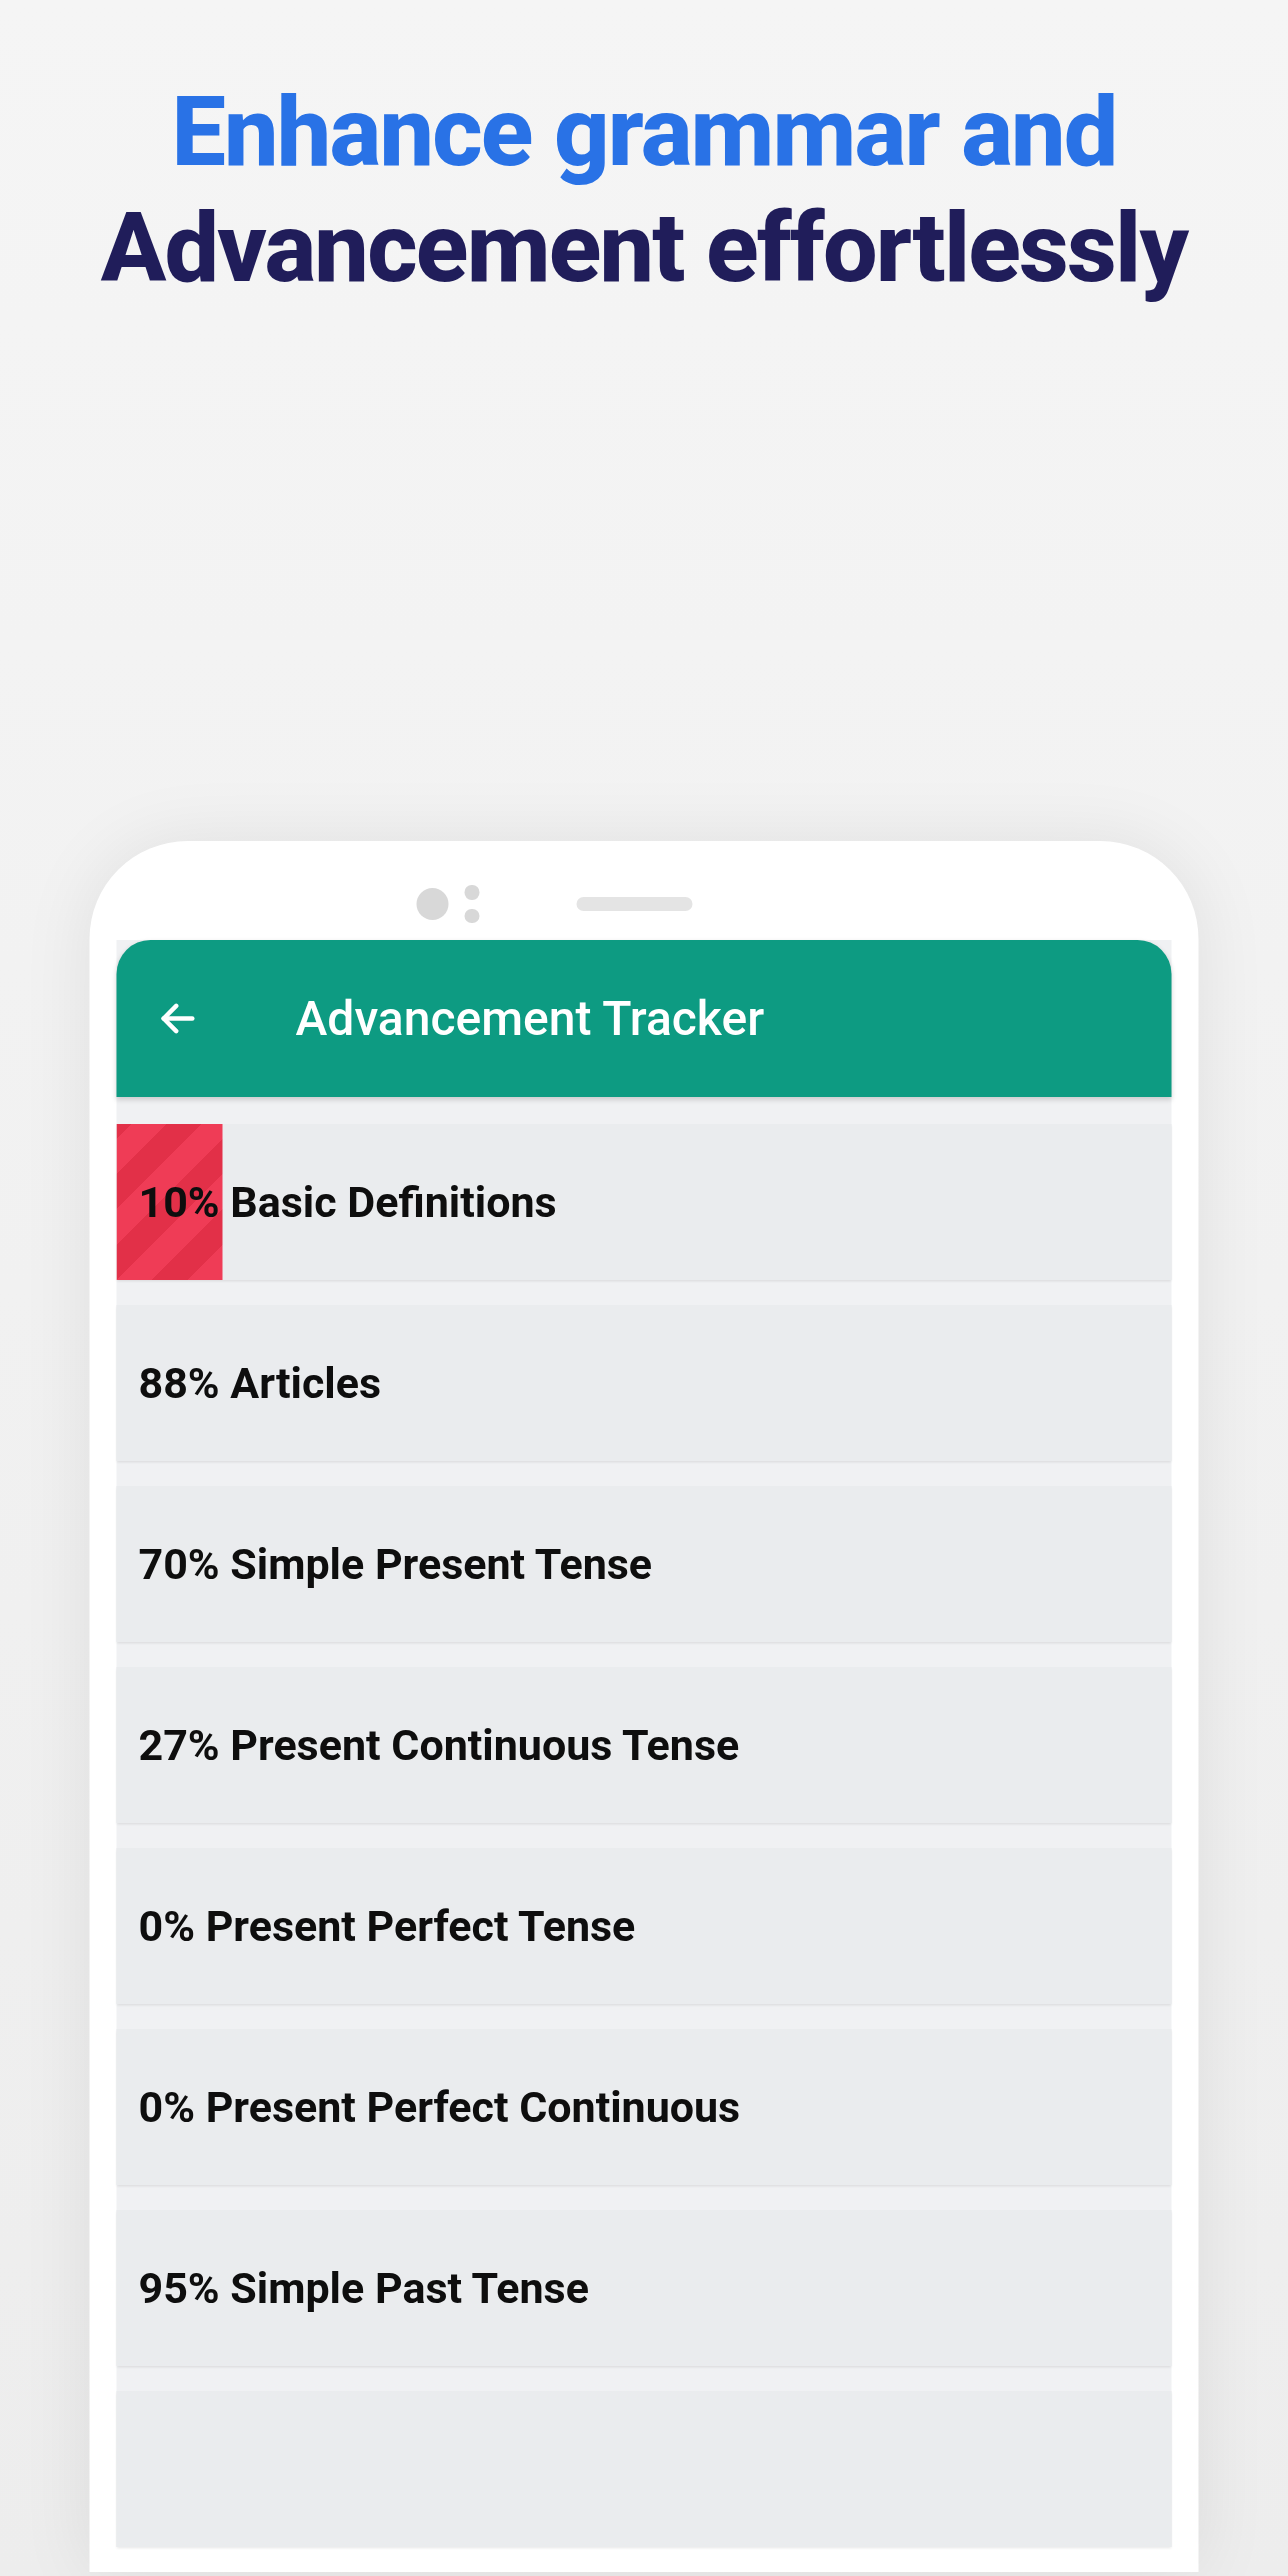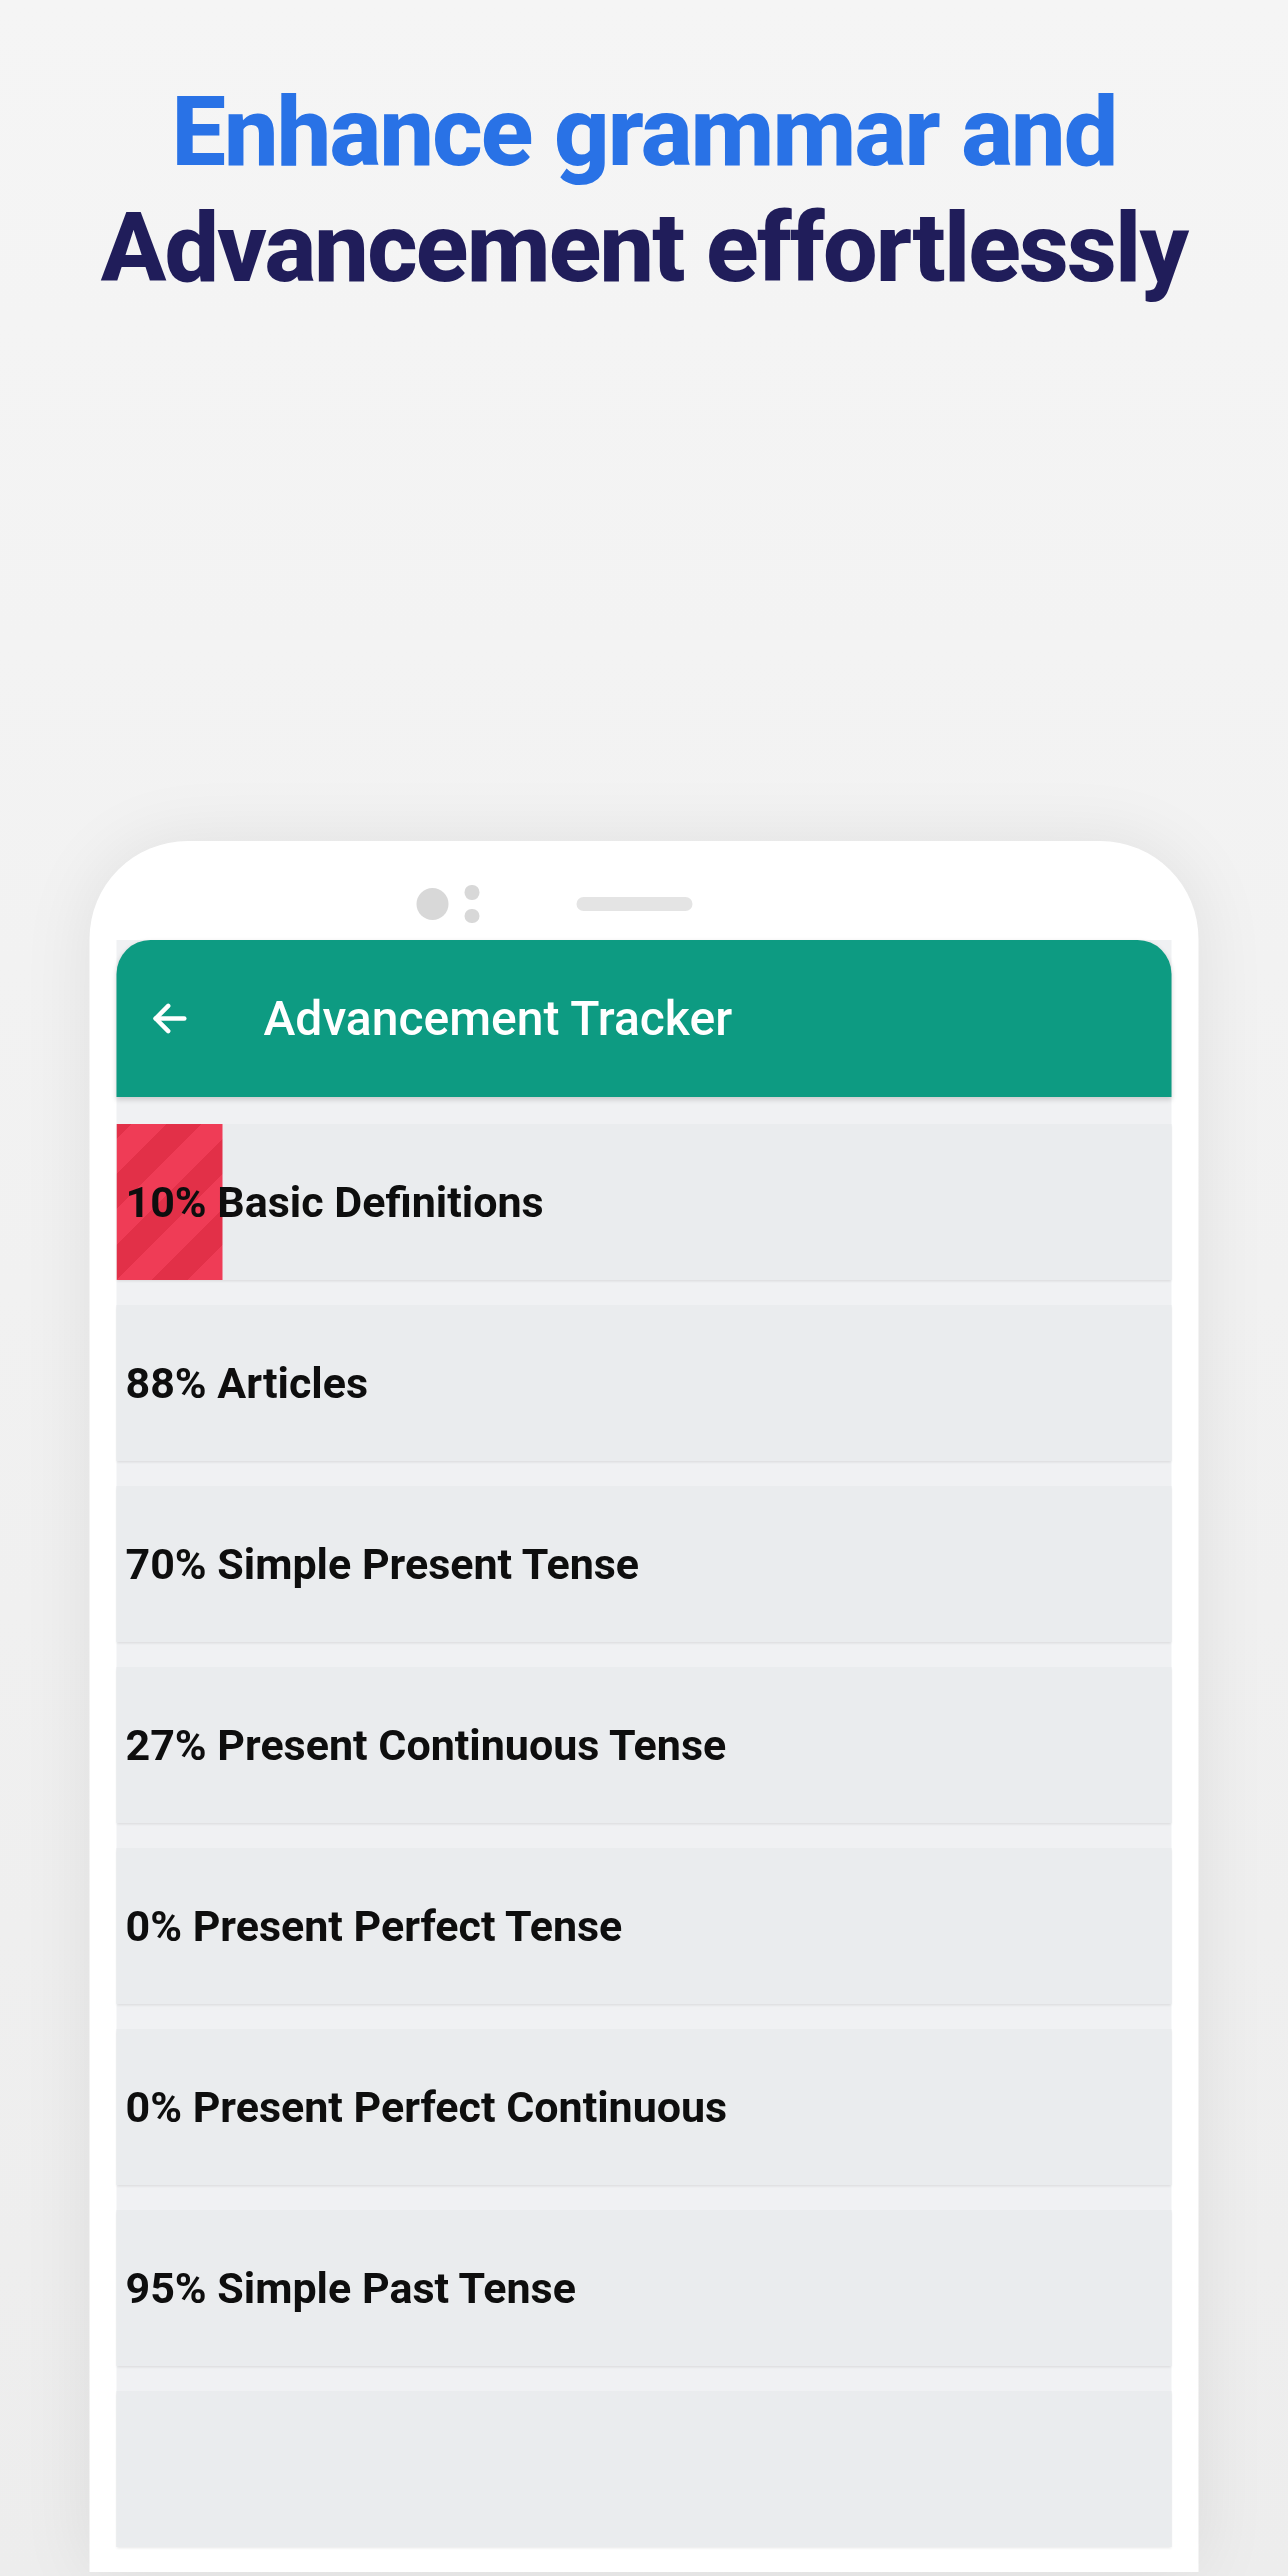--- a/index.html
+++ b/index.html
@@ -71,22 +71,23 @@
 .screen {
   margin: 0 27px;
   background: #f0f1f3;
 }
 .app-header {
   background: #0d9b82;
   height: 157px;
   border-radius: 34px 34px 0 0;
   display: flex;
   align-items: center;
-  padding: 0 32px;
+  padding: 0 40px;
   box-shadow: 0 2.7px 5.4px rgba(0,0,0,0.15);
+  gap: 24px;
 }
 .back-icon {
   color: #fff;
   display: flex;
   align-items: center;
 }
 .back-icon svg { width: 43px; height: 43px; }
 .app-title {
   color: #fff;
   font-size: 48px;
@@ -118,21 +119,21 @@
     #e23048 25px,
     #e23048 50px
   );
 }
 .item-text {
   position: relative;
   z-index: 2;
   font-size: 43px;
   font-weight: 700;
   color: #0e0e0e;
-  padding-left: 9px;
+  padding-left: 22px;
 }
 </style>
 </head>
 <body>
 
 <div class="headline">
   <div class="blue">Enhance grammar and</div>
   <div class="navy">Advancement effortlessly</div>
 </div>
 

